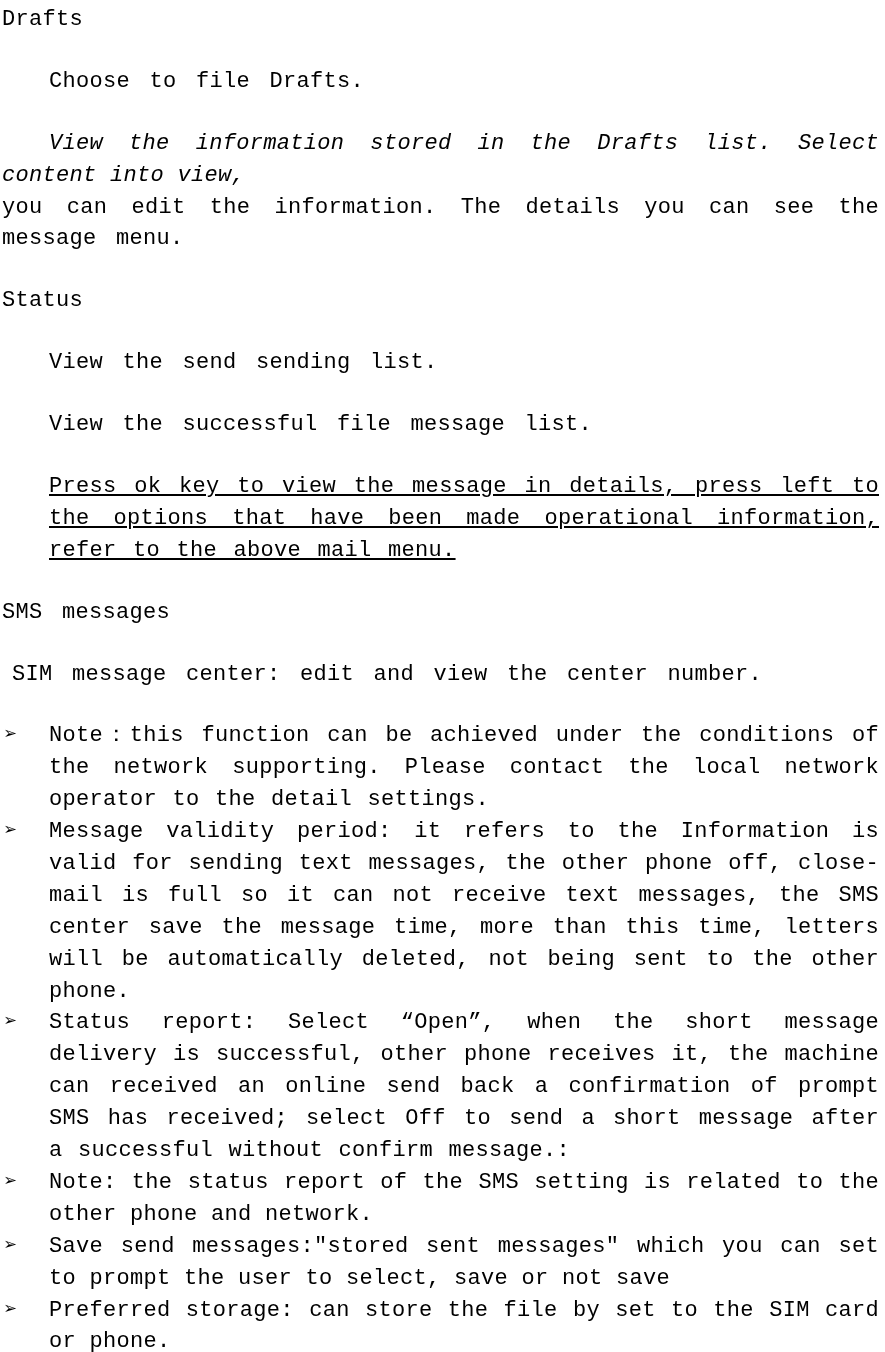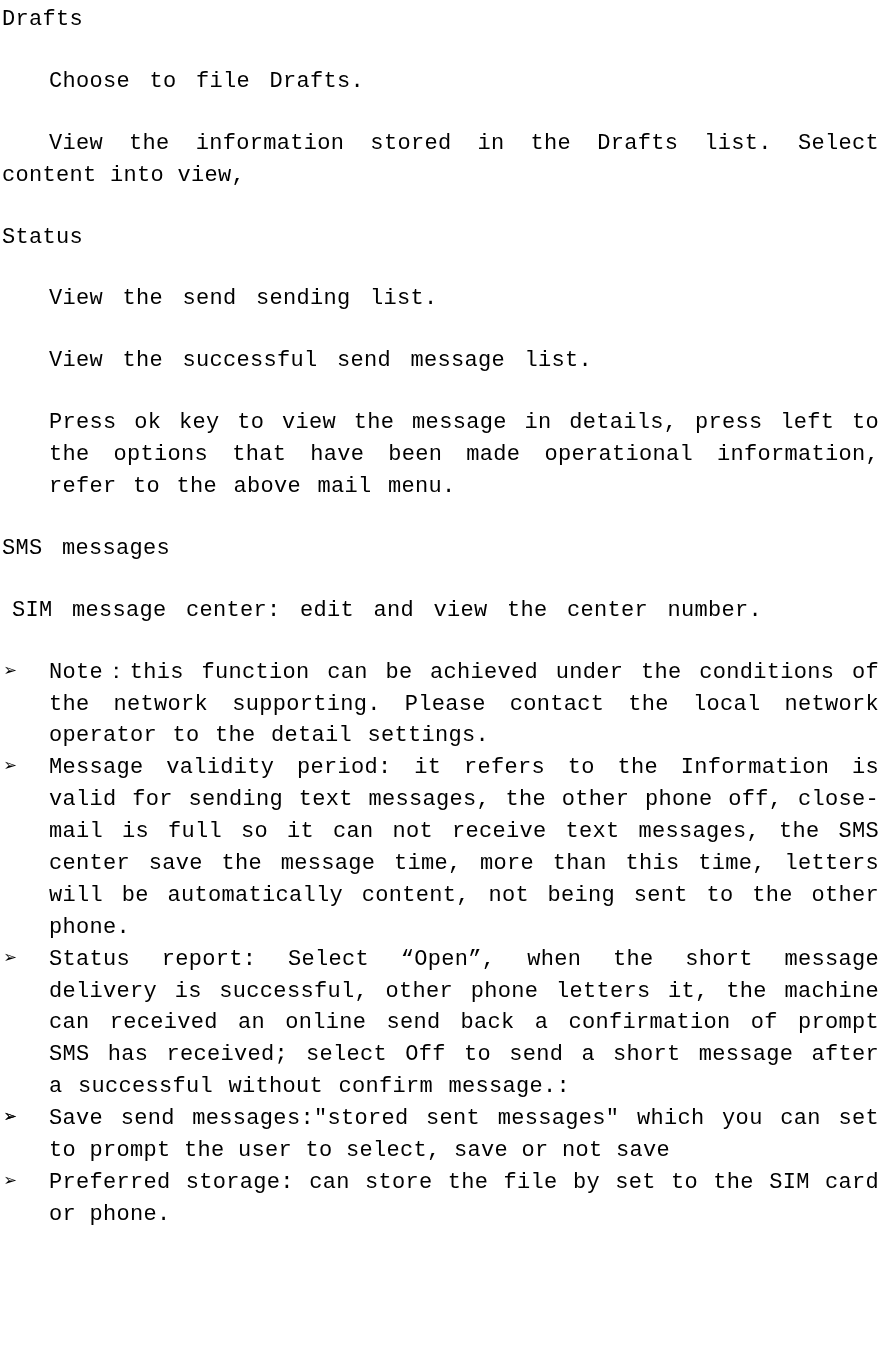--- a/index.html
+++ b/index.html
@@ -25,20 +25,21 @@
       margin-bottom: 30px;
       text-align: justify;
     }
     .para-hanging {
       padding-left: 0;
       margin-bottom: 30px;
       text-align: justify;
     }
     .para-hanging .firstline {
       padding-left: 47px;
+      font-style: italic;
     }
     .para-intro {
       padding-left: 10px;
       margin-bottom: 30px;
     }
     .bullet-list {
       list-style: none;
       margin-bottom: 30px;
     }
     .bullet-item {
@@ -46,61 +47,63 @@
       padding-left: 47px;
       text-align: justify;
       line-height: 1.45;
     }
     .bullet-marker {
       position: absolute;
       left: 2px;
       top: 0;
     }
     .w2 { word-spacing: 2px; }
-    .w3 { word-spacing: 3px; }
+    .w3 { word-spacing: 3px; text-decoration: underline; }
     .w6 { word-spacing: 6px; }
   </style>
 </head>
 <body>
 
 <div class="heading">Drafts</div>
 
 <div class="para w6">Choose to file Drafts.</div>
 
 <div class="para-hanging">
   <span class="firstline">View the information stored in the Drafts list. Select content into view,</span><br>
+  <span class="w6">you can edit the information. The details you can see the message menu.</span>
 </div>
 
 <div class="heading">Status</div>
 
 <div class="para w6">View the send sending list.</div>
 
-<div class="para w6">View the successful send message list.</div>
+<div class="para w6">View the successful file message list.</div>
 
 <div class="para w3">Press ok key to view the message in details, press left to the options that have been made operational information, refer to the above mail menu.</div>
 
 <div class="heading w6">SMS messages</div>
 
 <div class="para-intro w6">SIM message center: edit and view the center number.</div>
 
 <ul class="bullet-list">
   <li class="bullet-item w2">
     <span class="bullet-marker">➢</span>
     <span>Note：this function can be achieved under the conditions of the network supporting. Please contact the local network operator to the detail settings.</span>
   </li>
   <li class="bullet-item w2">
     <span class="bullet-marker">➢</span>
-    <span>Message validity period: it refers to the Information is valid for sending  text messages, the other phone off, close-mail is full so it can not receive text messages, the SMS center save the message time, more than this time, letters will be automatically content, not being sent to the other phone.</span>
+    <span>Message validity period: it refers to the Information is valid for sending  text messages, the other phone off, close-mail is full so it can not receive text messages, the SMS center save the message time, more than this time, letters will be automatically deleted, not being sent to the other phone.</span>
   </li>
   <li class="bullet-item w2">
     <span class="bullet-marker">➢</span>
-    <span>Status report: Select “Open”, when the short message delivery is successful, other phone letters it, the machine can received an online send back a confirmation of prompt SMS has received; select Off to send a short message after a successful without confirm message.:</span>
+    <span>Status report: Select “Open”, when the short message delivery is successful, other phone receives it, the machine can received an online send back a confirmation of prompt SMS has received; select Off to send a short message after a successful without confirm message.:</span>
   </li>
   <li class="bullet-item">
     <span class="bullet-marker">➢</span>
+    <span>Note: the status report of the SMS setting is related to the other phone and network.</span>
   </li>
   <li class="bullet-item">
     <span class="bullet-marker">➢</span>
     <span>Save send messages:"stored sent messages" which you can set to prompt the user to select, save or not save</span>
   </li>
   <li class="bullet-item">
     <span class="bullet-marker">➢</span>
     <span>Preferred storage: can store the file by set to the SIM card or phone.</span>
   </li>
 

